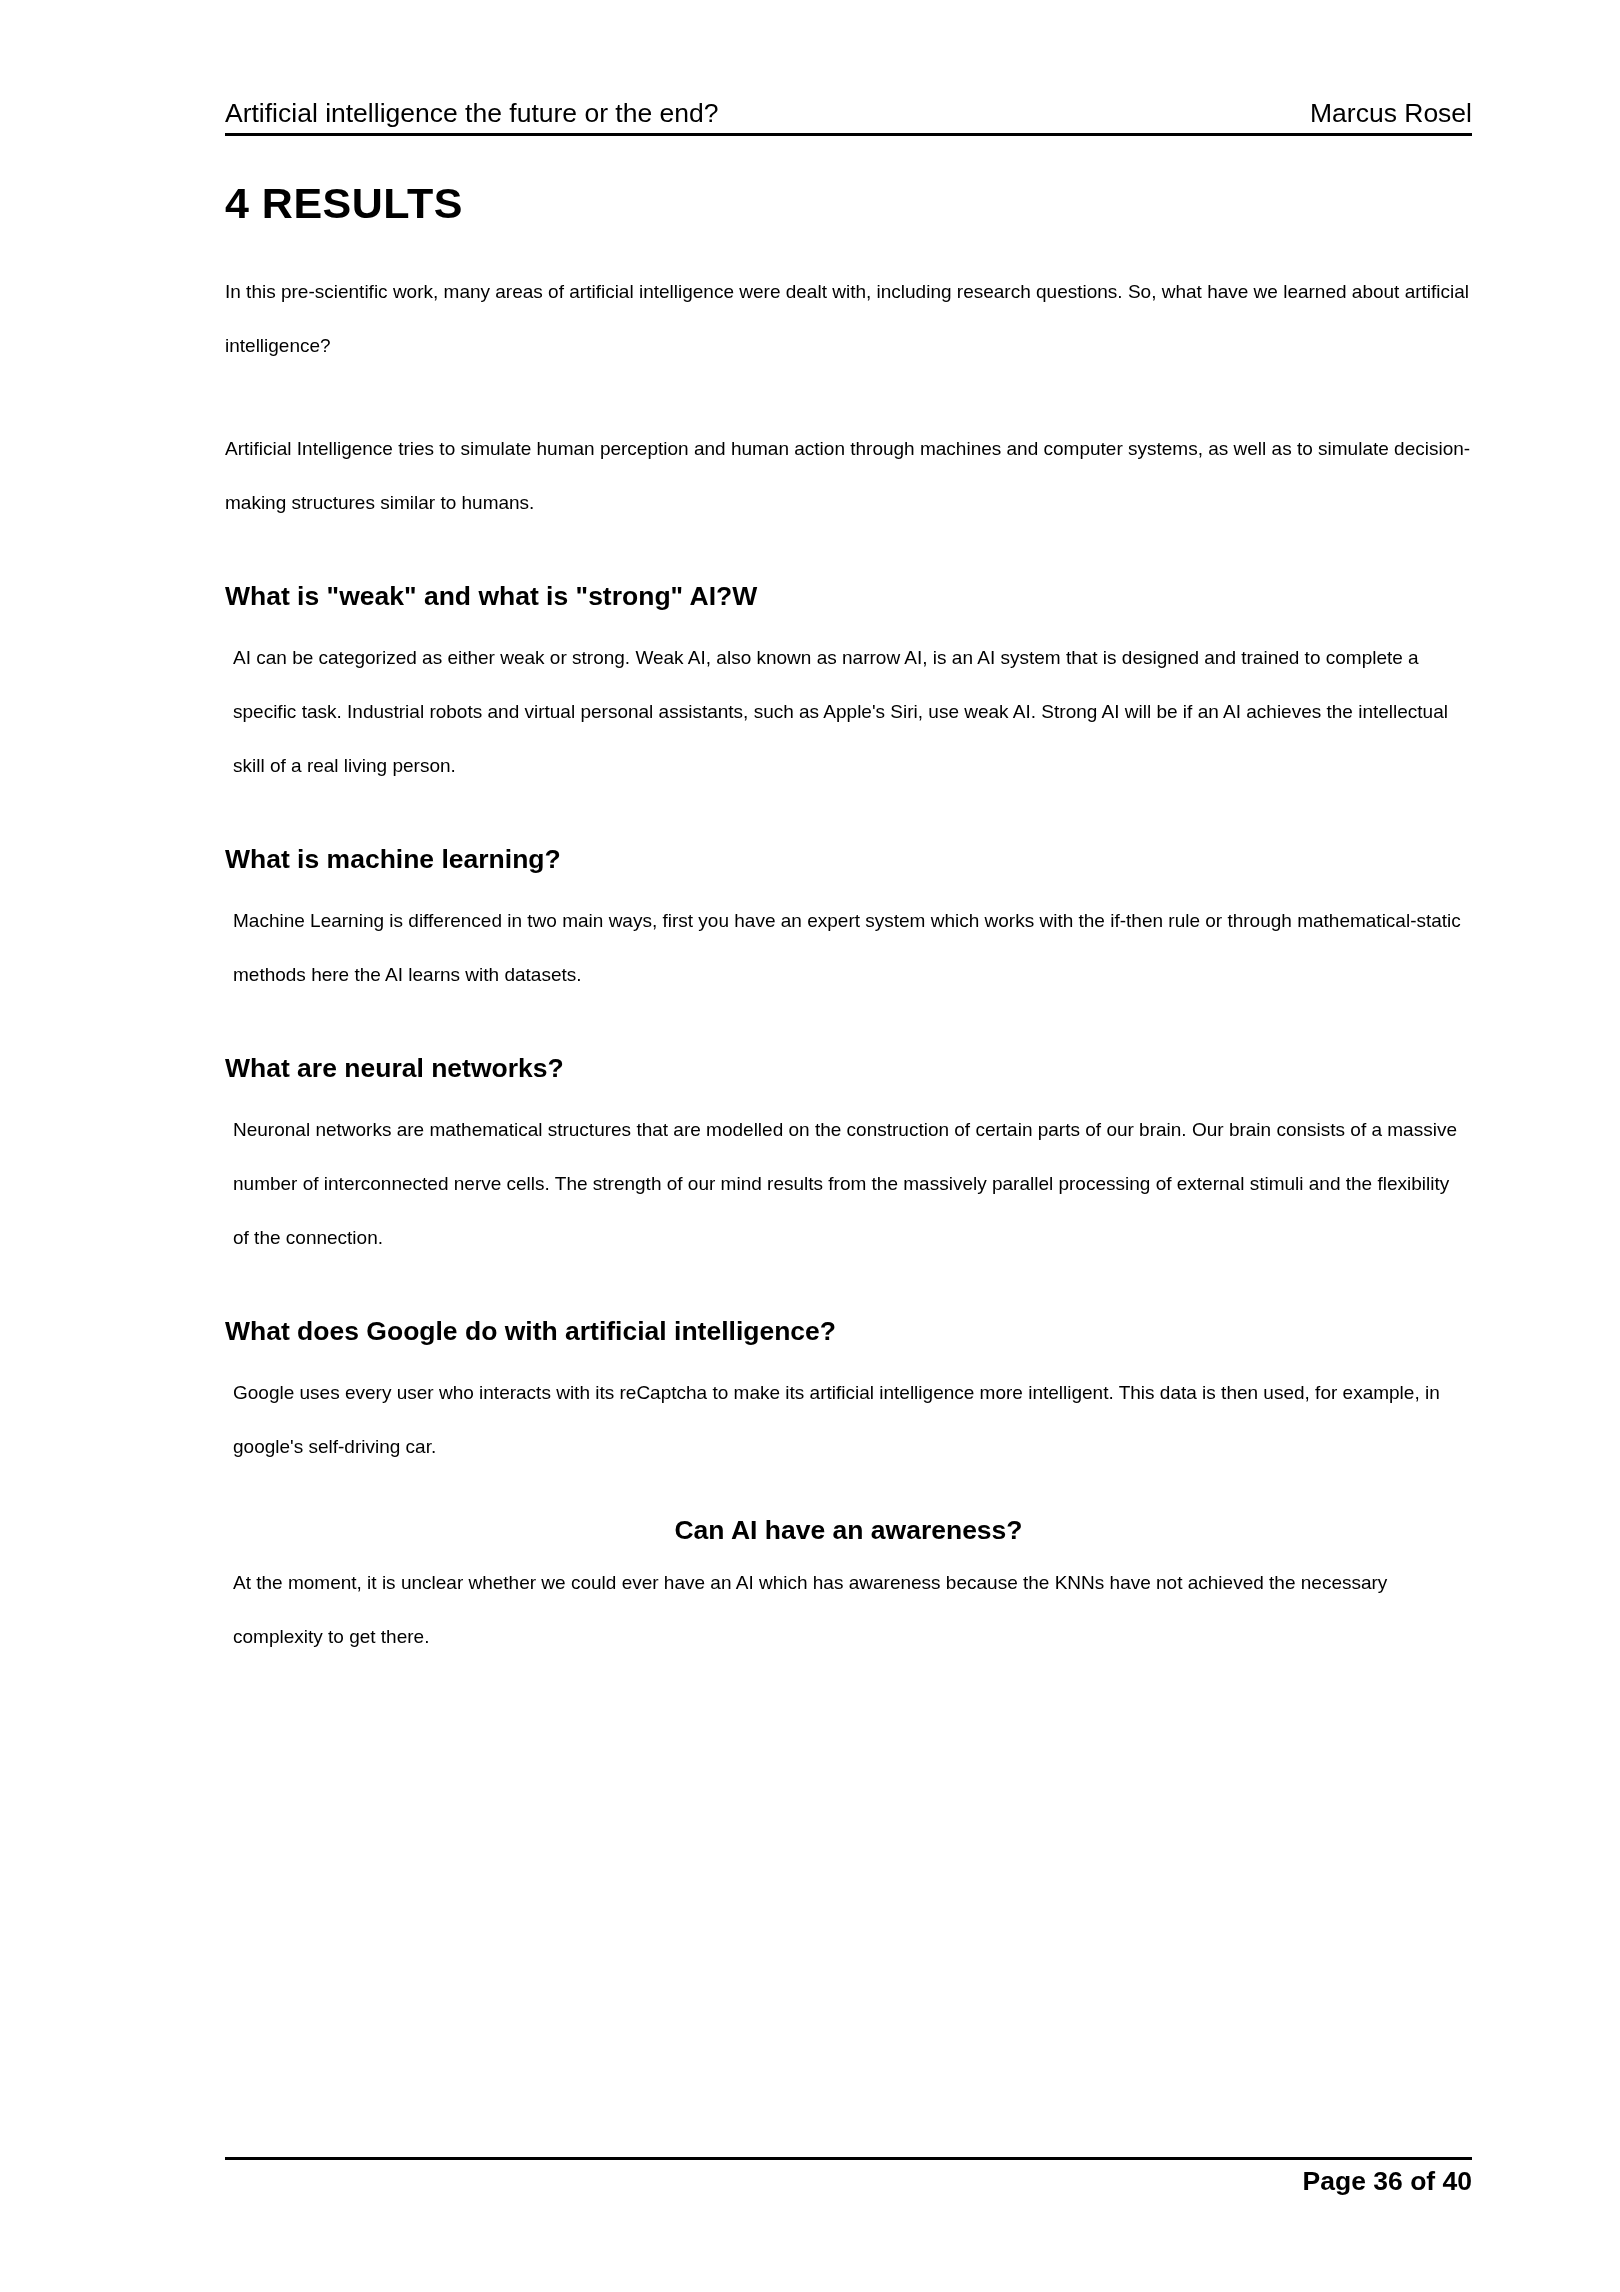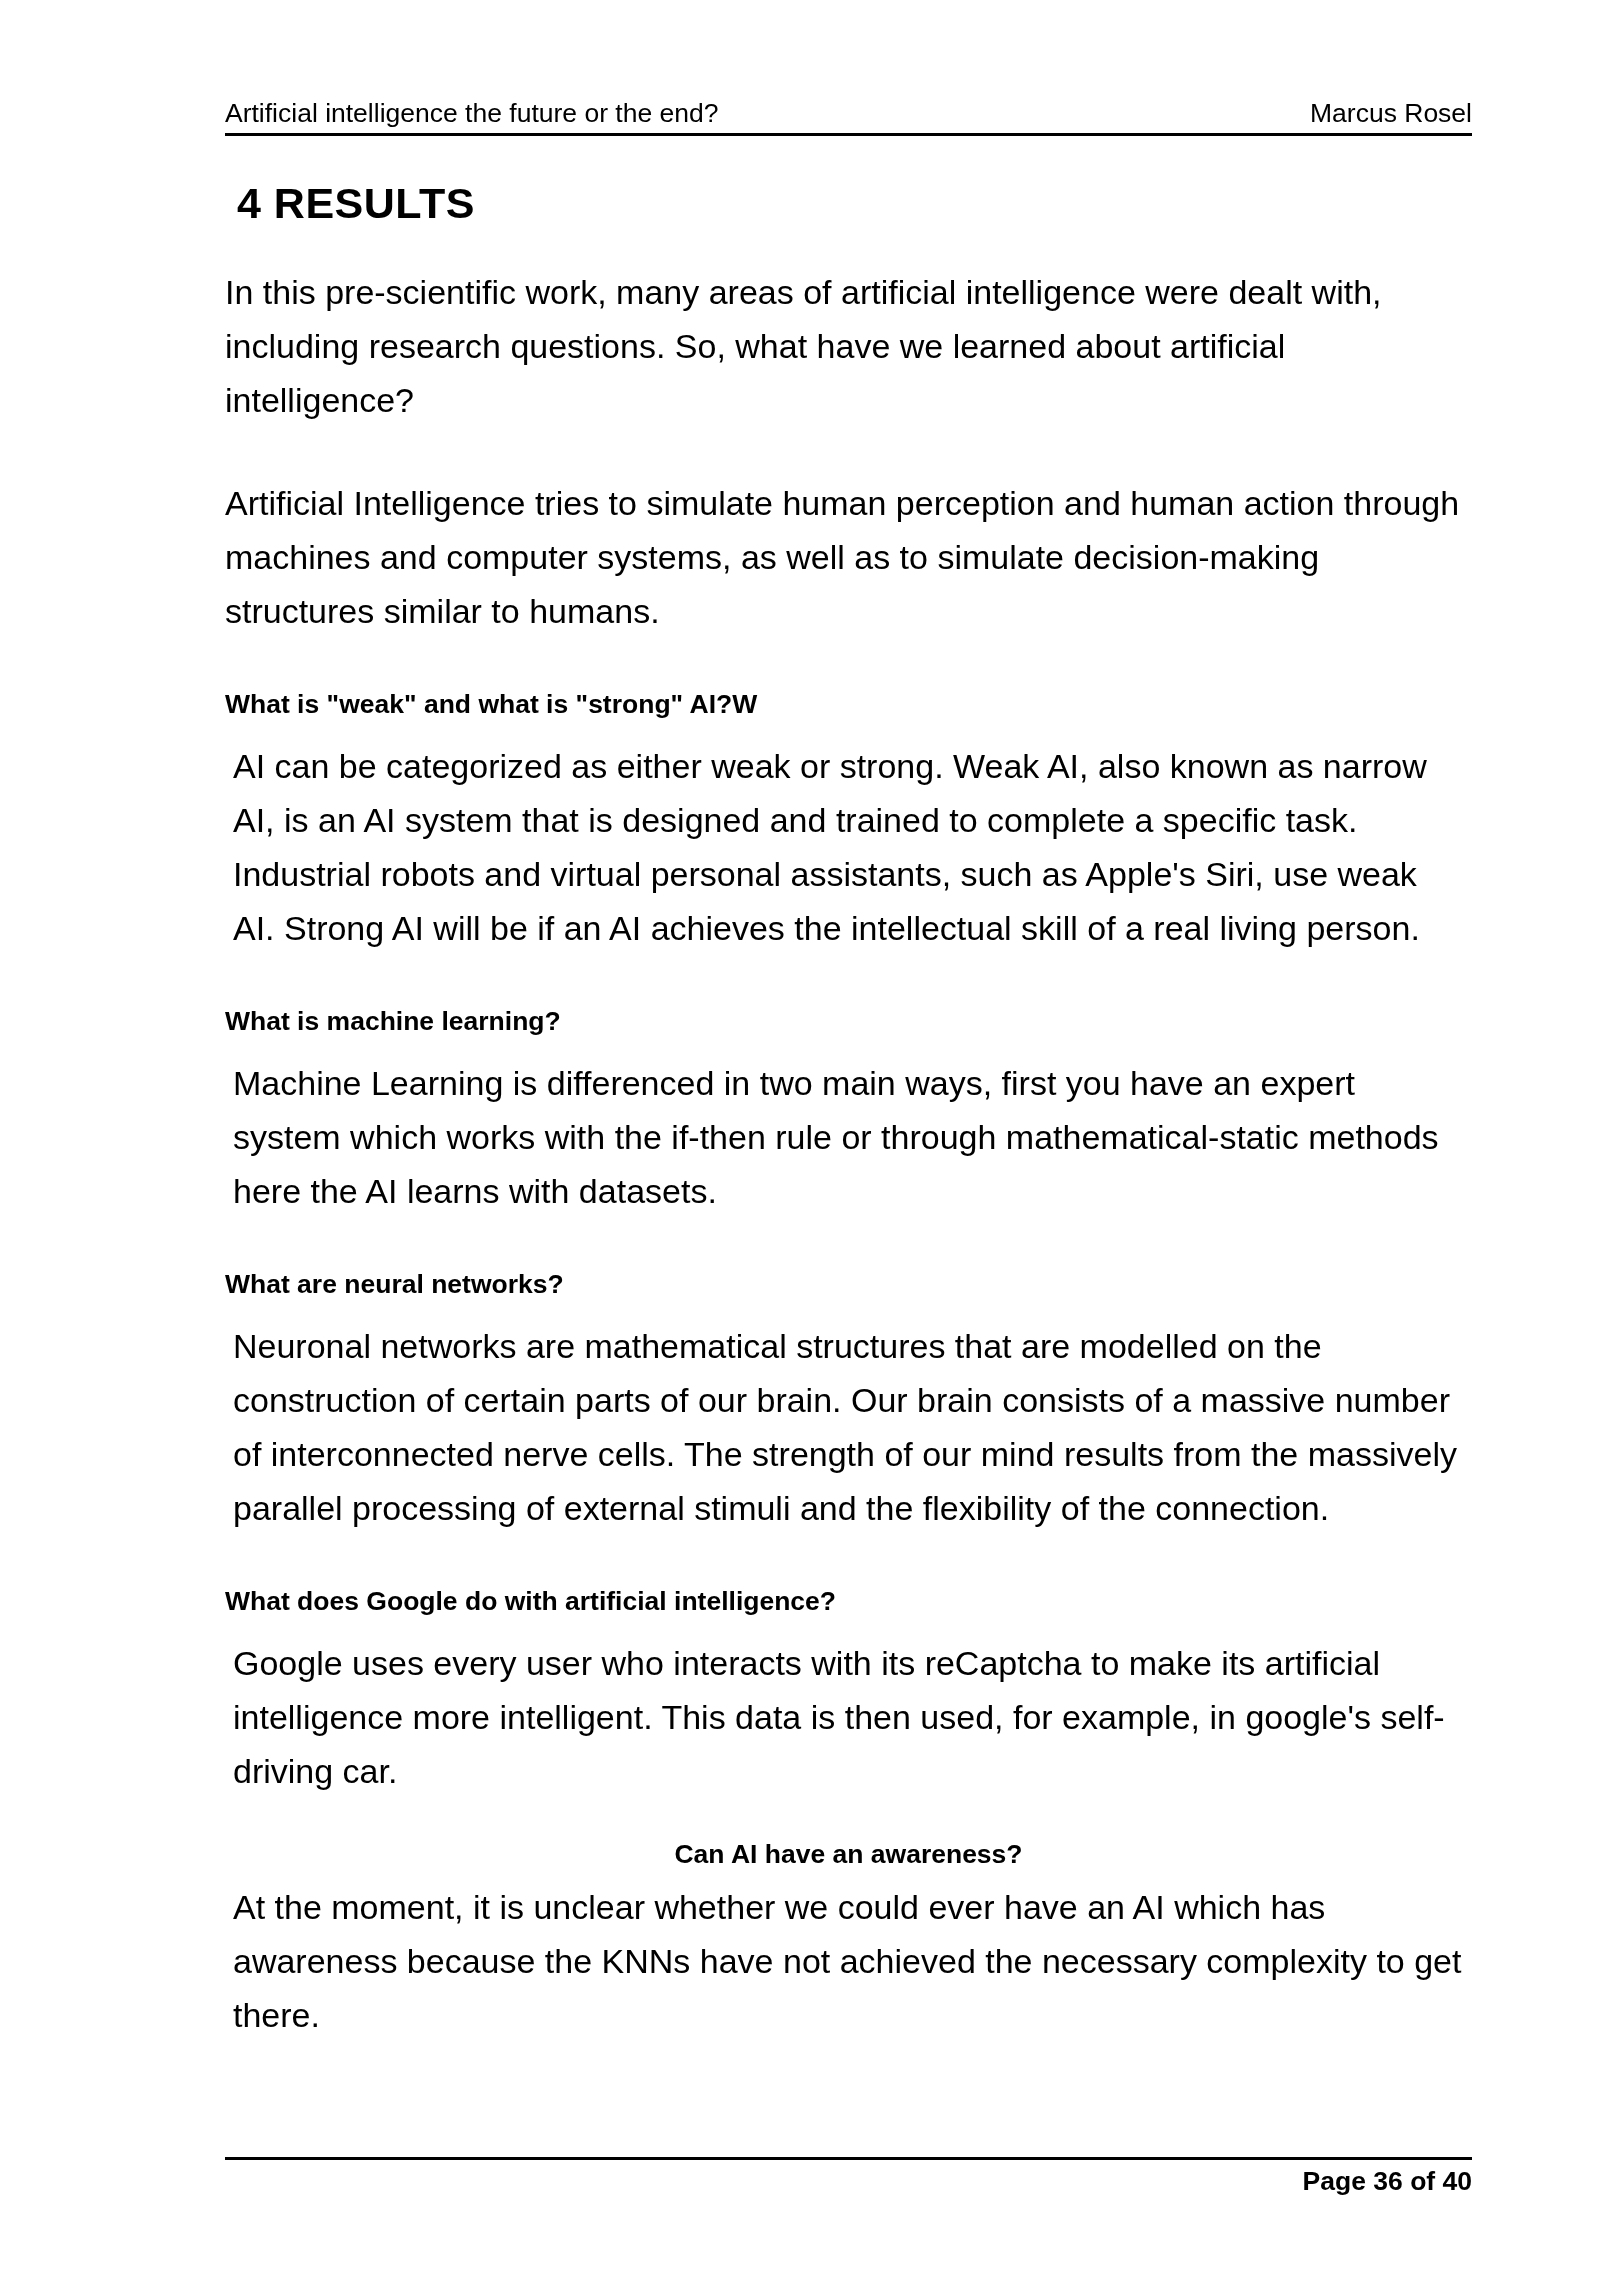--- a/index.html
+++ b/index.html
@@ -29,24 +29,23 @@
     line-height: 29px;
     padding-bottom: 4.9px;
     border-bottom: 3.9px solid #000000;
   }
   .doc-title {
     margin-top: 43px;
     font-size: 43px;
     line-height: 49px;
     font-weight: bold;
     letter-spacing: 0.5px;
-    margin-left: 12px;
   }
   .body-text {
-    font-size: 34px;
+    font-size: 19px;
     line-height: 54px;
   }
   .intro-1 { margin-top: 37px; }
   .intro-2 { margin-top: 49px; }
   .section { margin-top: 39px; }
   .section h2 {
     font-size: 26.5px;
     line-height: 54px;
     font-weight: bold;
   }

